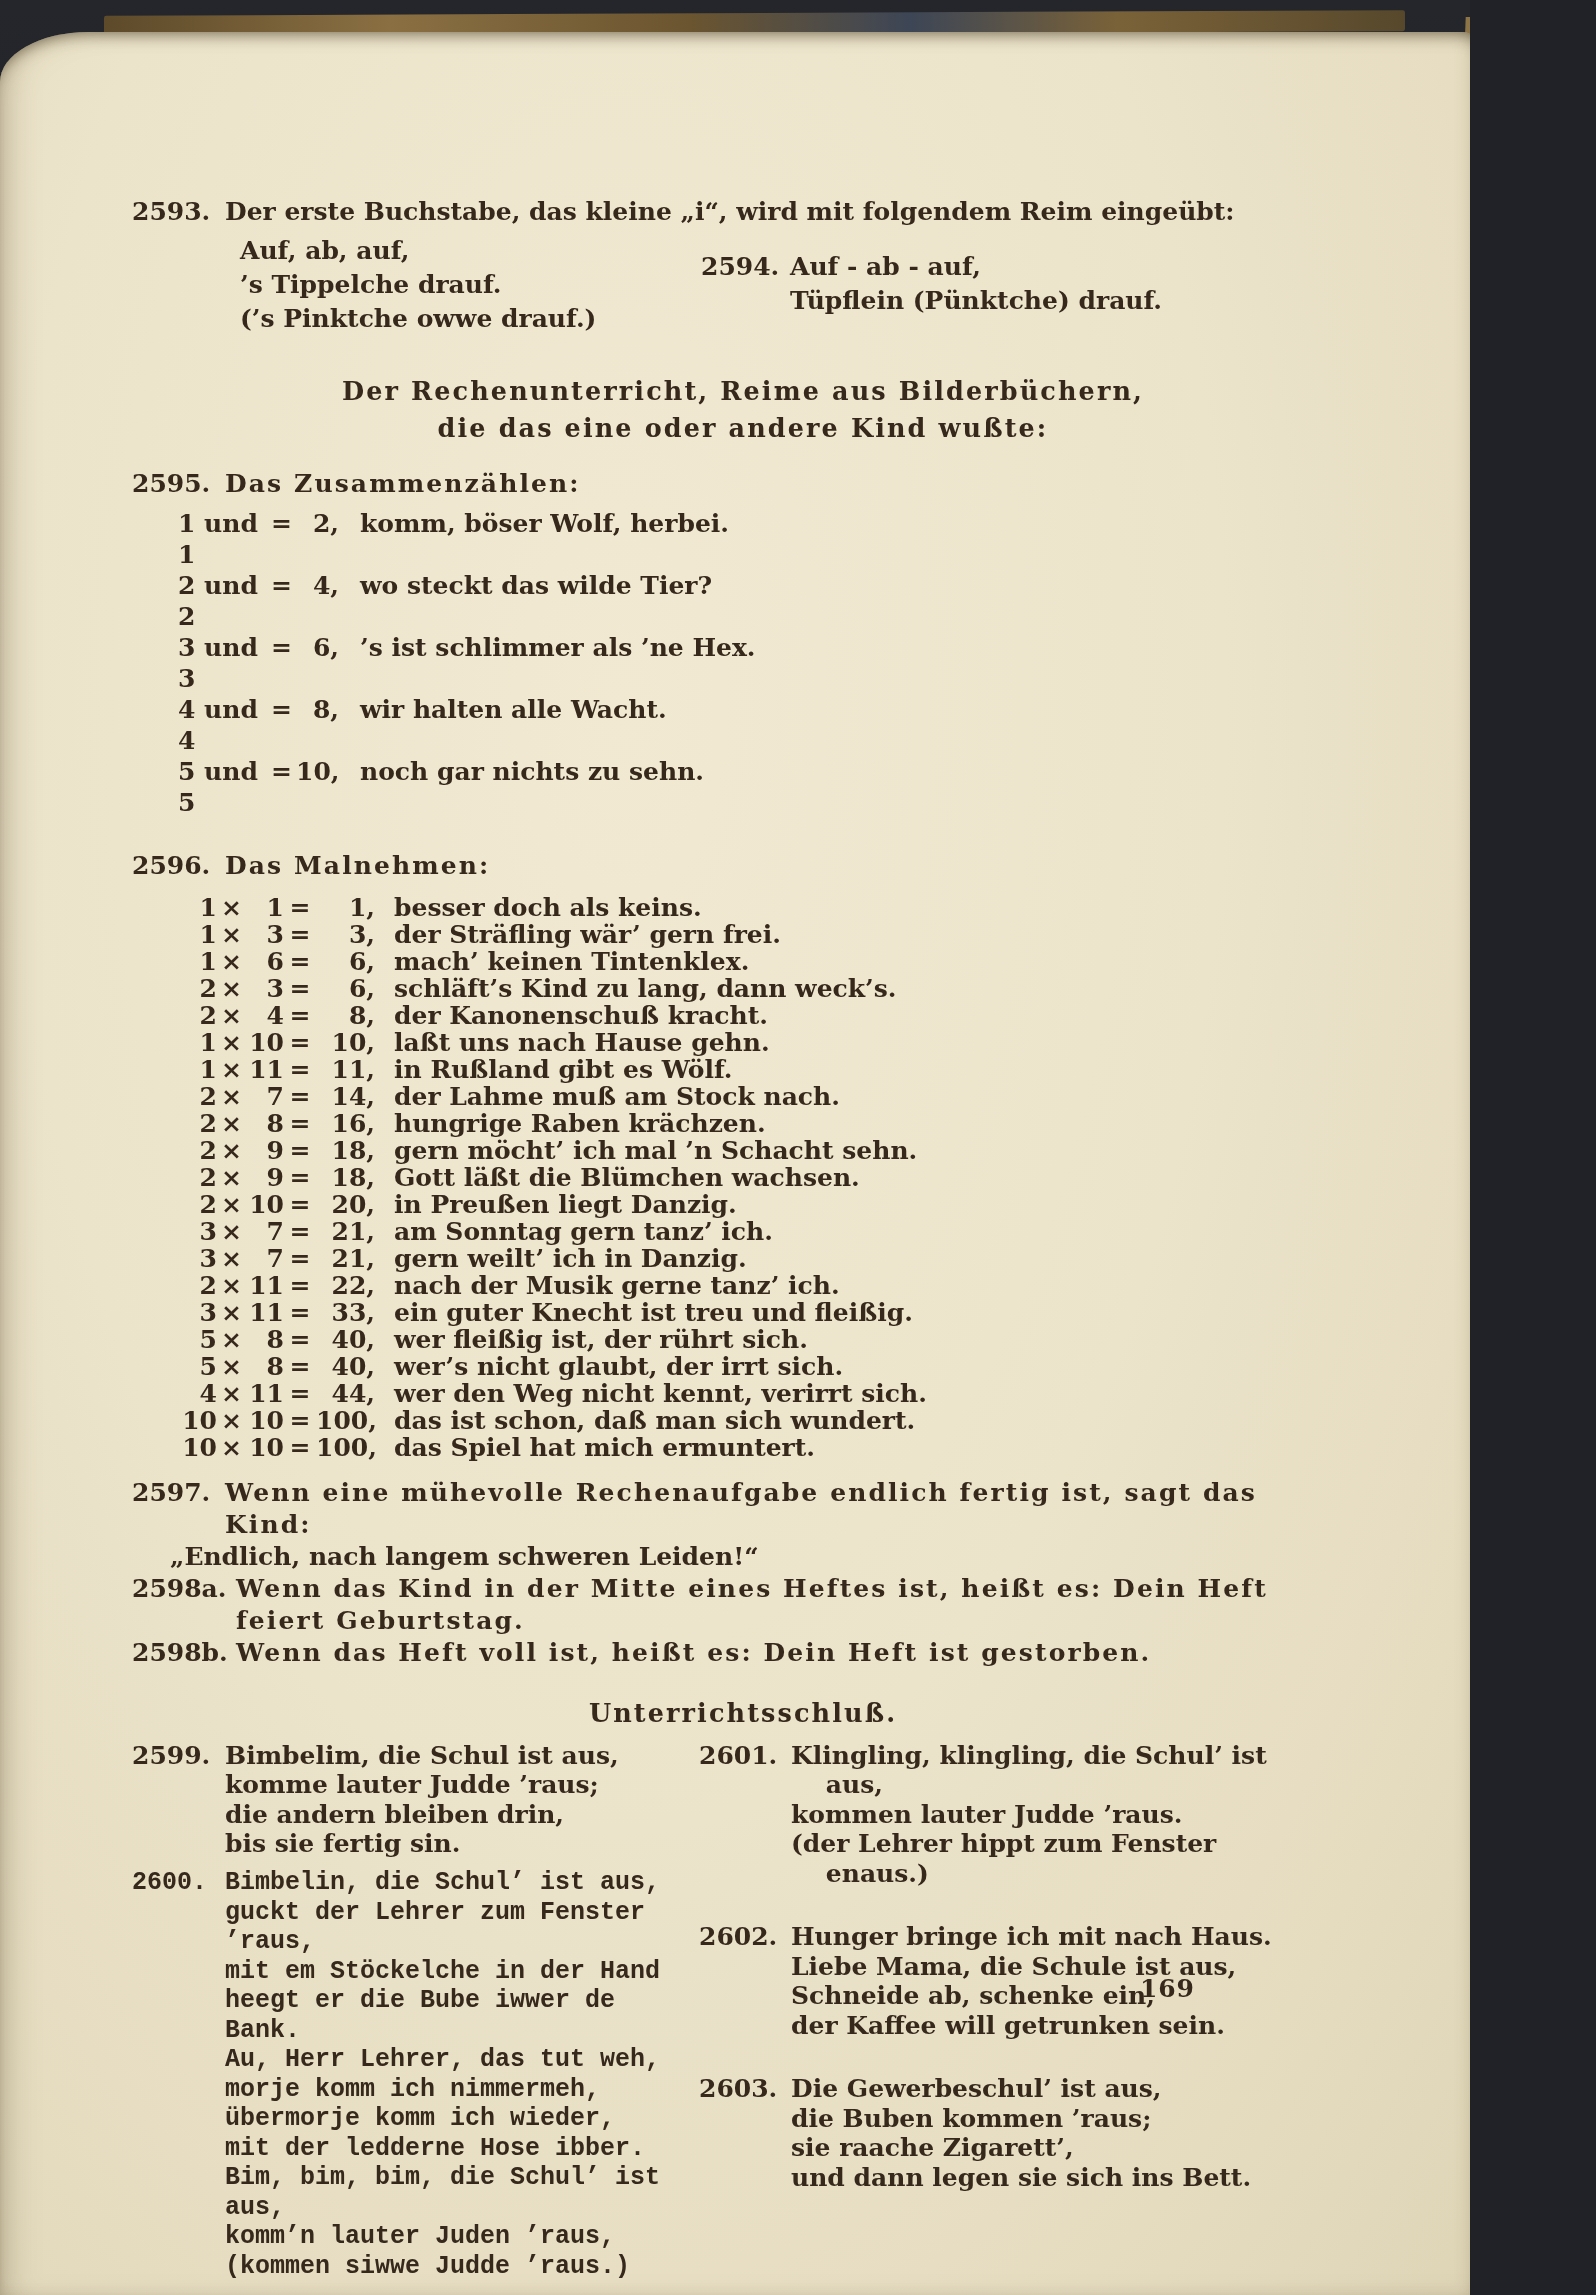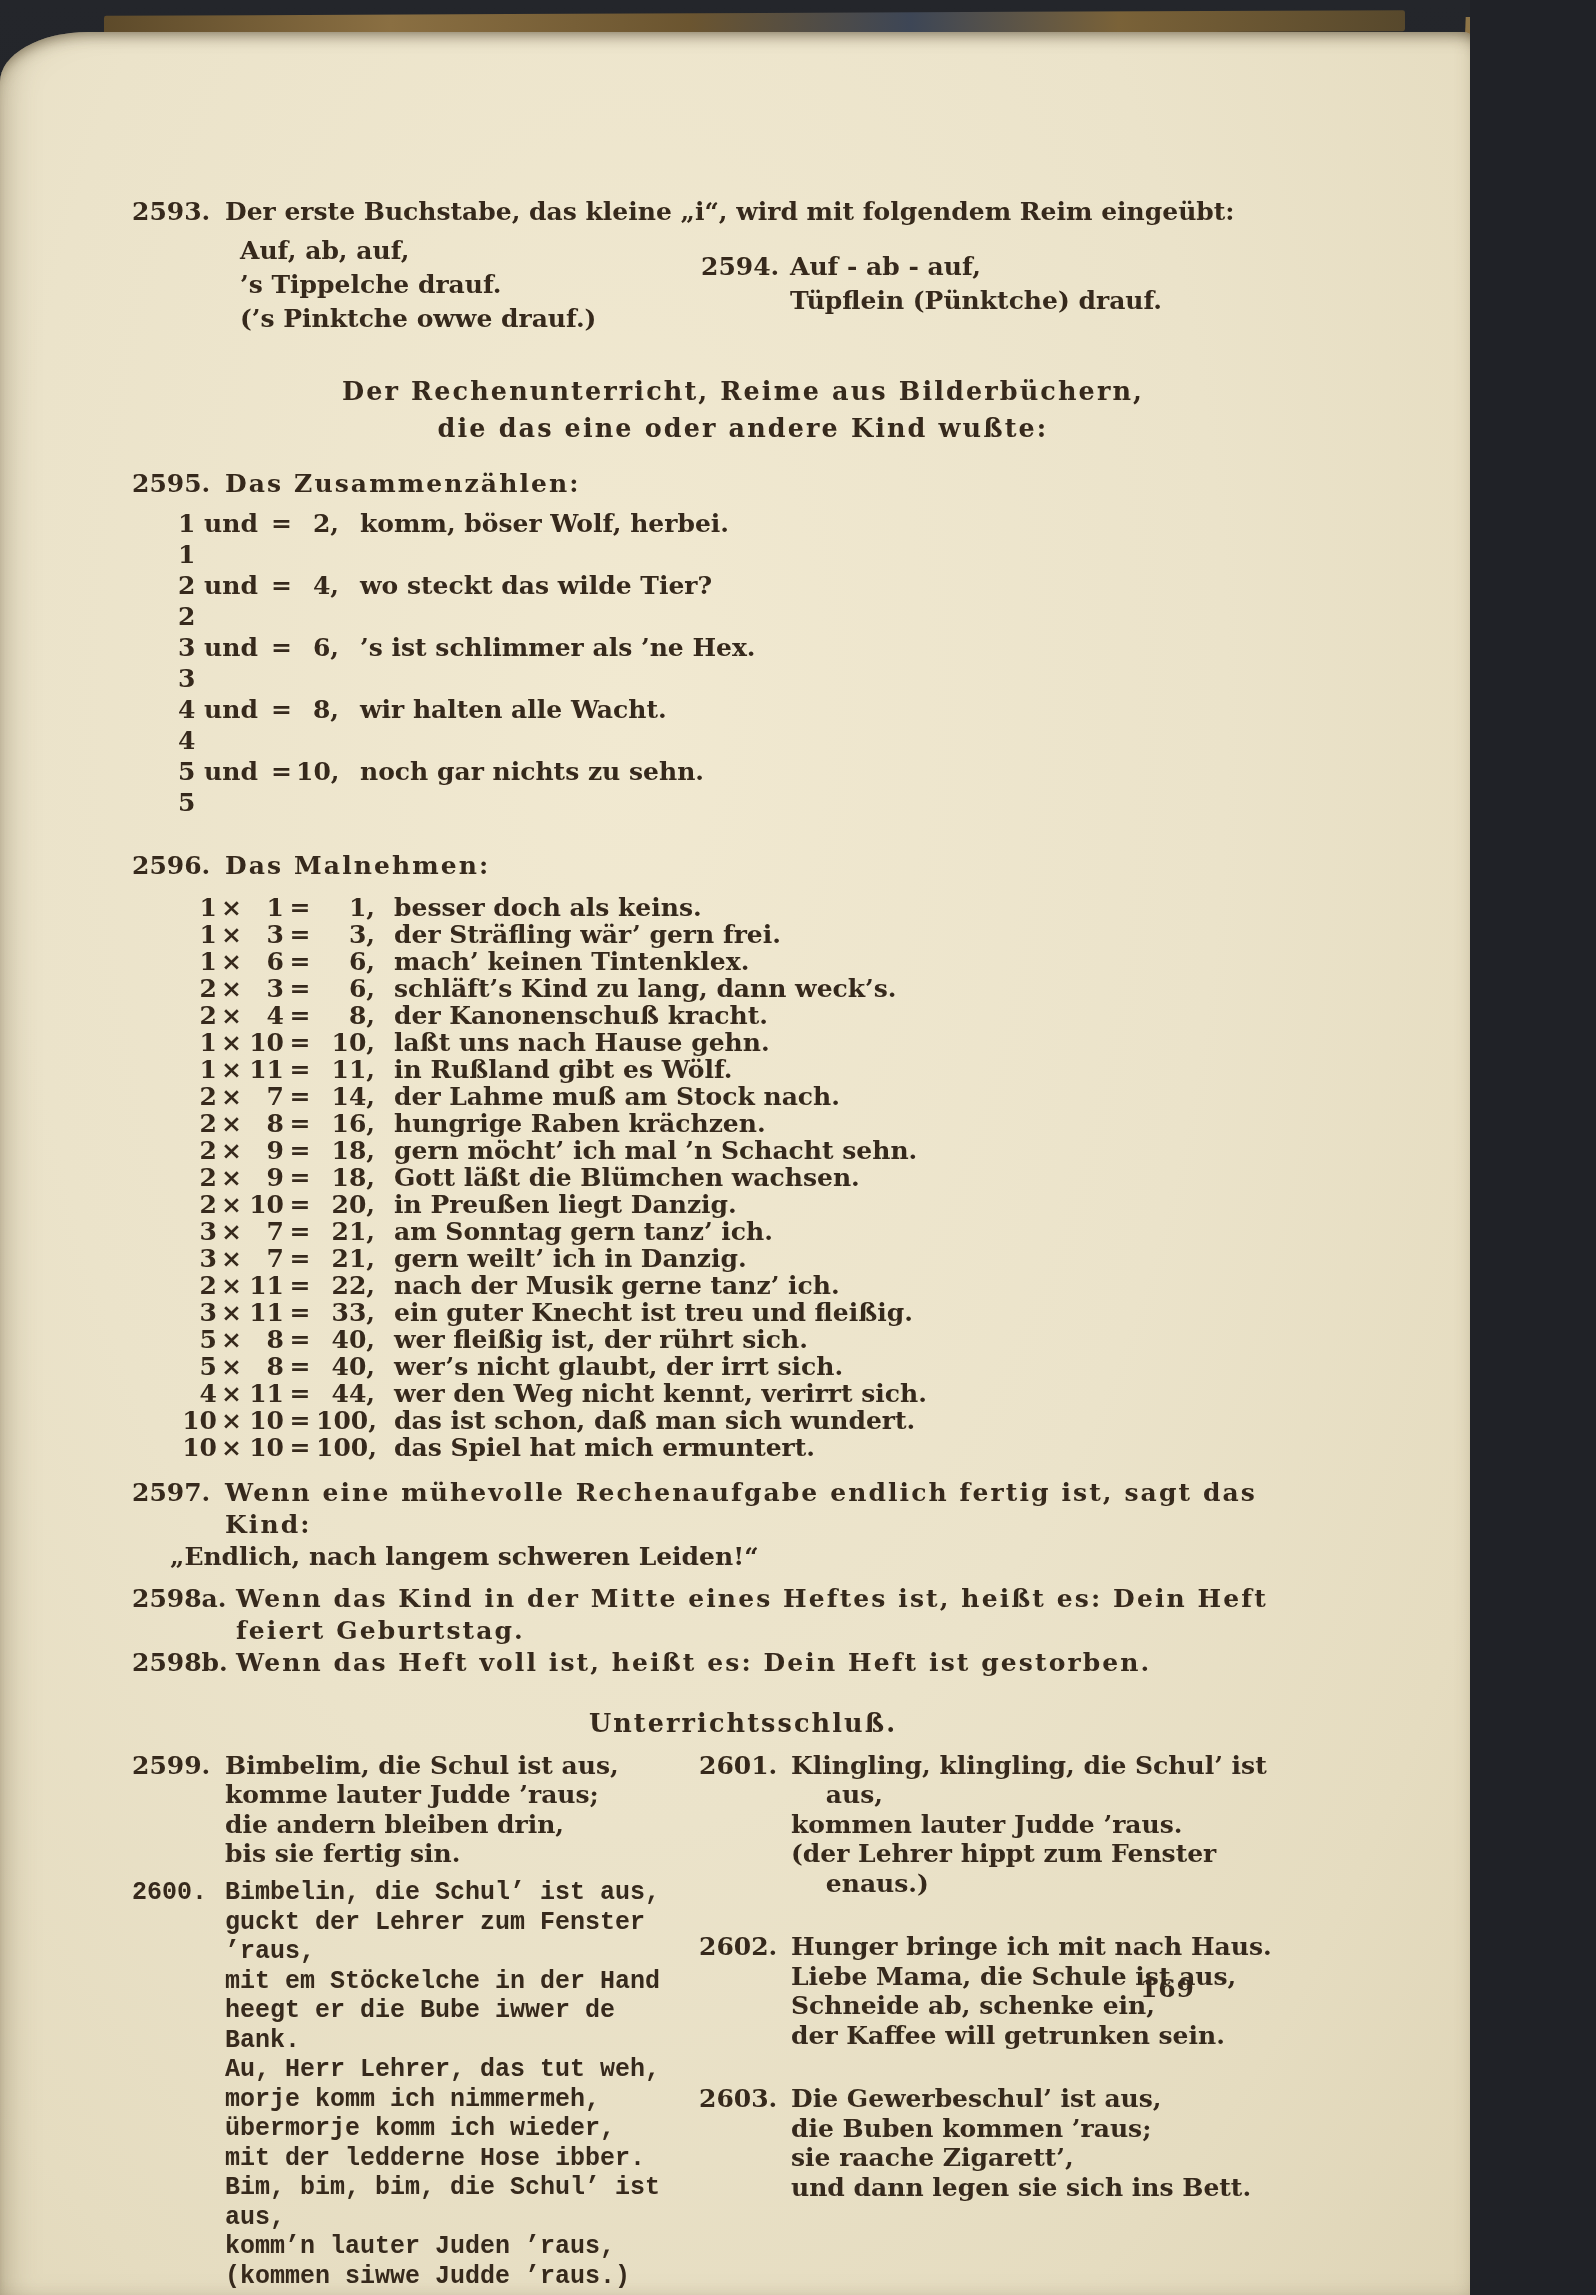--- a/index.html
+++ b/index.html
@@ -62,21 +62,21 @@
   .mult-table{margin:11.2px 0 0 48px;line-height:27px;}
   .m-row{display:flex;}
   .m-a{width:37px;text-align:right;}
   .m-x{width:29px;text-align:center;}
   .m-b{width:38px;text-align:right;}
   .m-eq{width:32px;text-align:center;}
   .m-res{width:59px;text-align:right;}
   .m-txt{margin-left:19px;}
 
   .para{margin-top:16px;}
-  .tight{margin-top:10px;justify-content:flex-end;}
+  .tight{margin-top:0;justify-content:flex-end;}
   .indent{margin-left:38px;}
 
   .closing-head{margin-top:27px;text-align:center;font-size:25.5px;
     letter-spacing:2.1px;line-height:34px;}
 
   .cols{display:flex;margin-top:11.2px;line-height:29.5px;}
   .col-l{flex:0 0 567px;}
   .col-r{flex:1;}
   .stanza{display:flex;align-items:baseline;}
   .stanza .lines{flex:1;}

